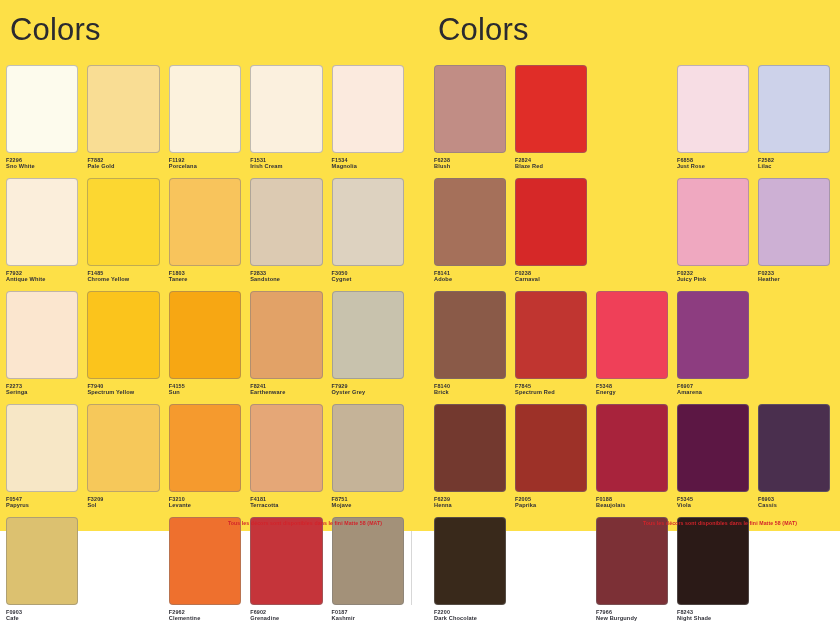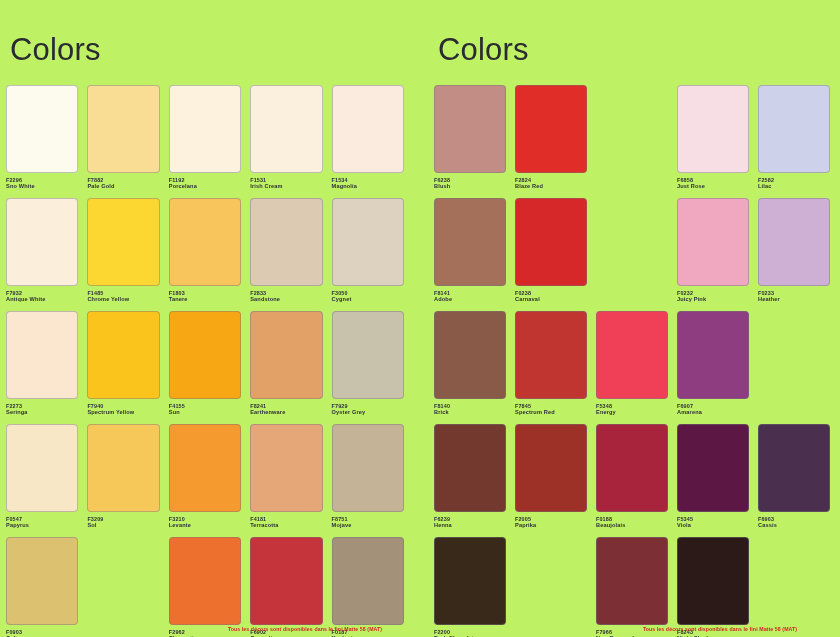--- a/index.html
+++ b/index.html
@@ -10,23 +10,23 @@
     overflow: hidden;
   }
   .spread {
     position: relative;
     width: 840px; height: 637px;
     display: flex;
     background: #ffffff;
   }
   .page {
     position: relative;
-    width: 420px; height: 637px;
-    background: #bef264;
-    padding: 28px 0 0 0;
+    width: 420px; height: 531px;
+    background: #fde047;
+    padding: 8px 0 0 0;
   }
   .page-left  { padding-left: 6px;  padding-right: 16px; }
   .page-right { padding-left: 14px; padding-right: 10px; }
   .divider {
     position: absolute;
     left: 411px; top: 0;
     width: 1px; height: 605px;
     background: #d7d7d7;
   }
   .page-title {

